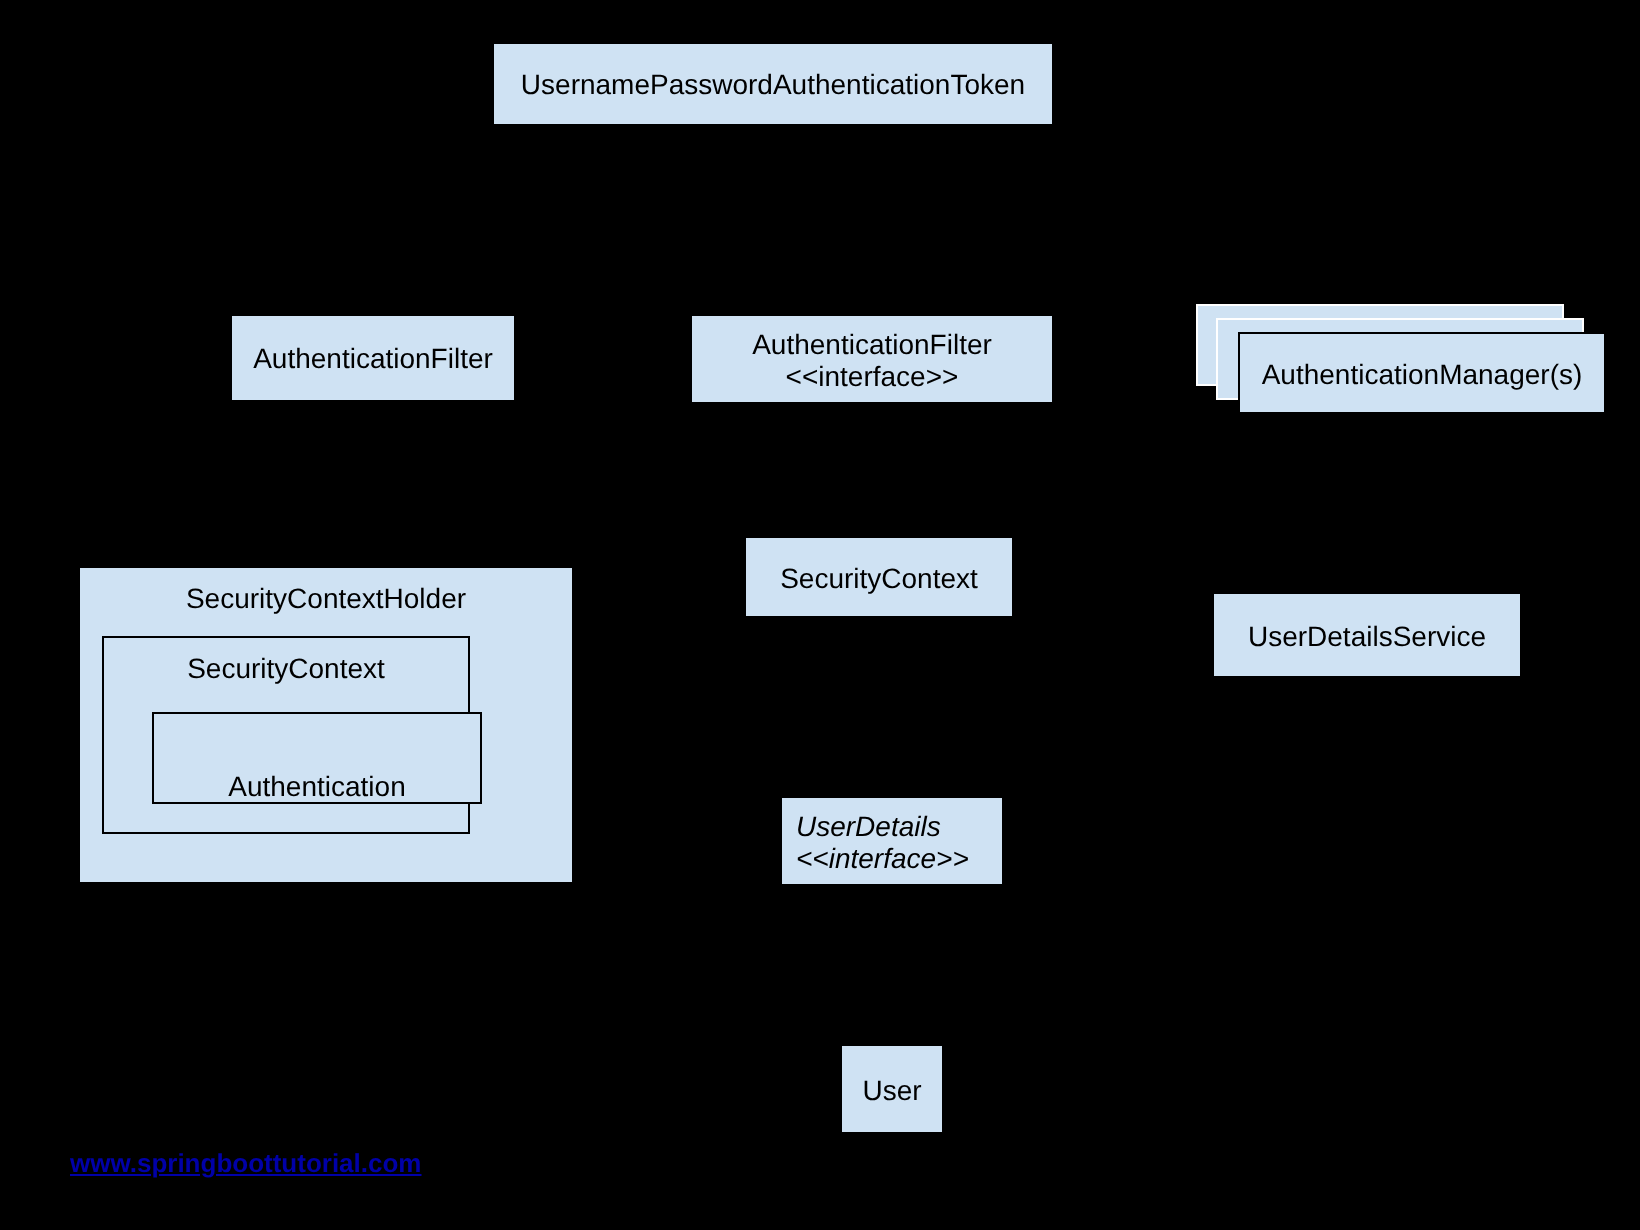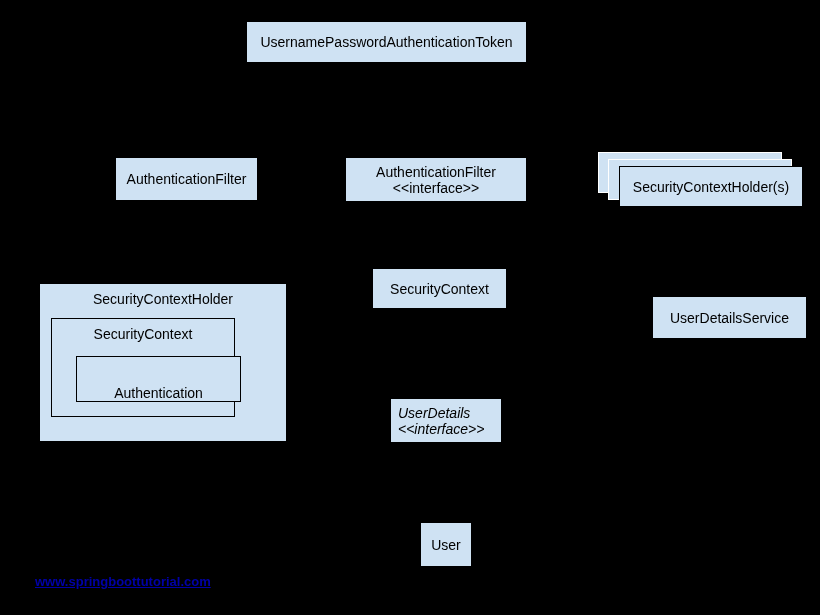--- a/index.html
+++ b/index.html
@@ -33,21 +33,21 @@
     justify-content: center;
     text-align: center;
   }
   .node .line { white-space: nowrap; }
 
   
   .token-box            { left: 246px; top: 21px;  width: 281px; height: 42px; }
   .filter-box           { left: 115px; top: 157px; width: 143px; height: 44px; }
   .manager-box          { left: 345px; top: 157px; width: 182px; height: 45px; }
   .provider-manager-box { left: 372px; top: 268px; width: 135px; height: 41px; }
-  .uds-box              { left: 652px; top: 296px; width: 155px; height: 43px; }
+  .uds-box              { left: 606px; top: 296px; width: 155px; height: 43px; }
   .user-details-box     { left: 390px; top: 398px; width: 112px; height: 45px;
                           align-items: flex-start; text-align: left; padding-left: 7px; font-style: italic; }
   .user-box             { left: 420px; top: 522px; width: 52px;  height: 45px; }
 
   
   .stack-back  { left: 598px; top: 152px; width: 184px; height: 41px;
                  border-color: var(--stack-border, #ffffff); }
   .stack-mid   { left: 608px; top: 159px; width: 184px; height: 41px;
                  border-color: var(--stack-border, #ffffff); }
   .stack-front { left: 619px; top: 166px; width: 184px; height: 41px; }
@@ -106,21 +106,21 @@
   </div>
 
   <div class="node manager-box">
     <span class="line">AuthenticationFilter</span>
     <span class="line">&lt;&lt;interface&gt;&gt;</span>
   </div>
 
   <div class="node stack-back"></div>
   <div class="node stack-mid"></div>
   <div class="node stack-front">
-    <span class="line">SecurityContextHolder(s)</span>
+    <span class="line">AuthenticationManager(s)</span>
   </div>
 
   <div class="node provider-manager-box">
     <span class="line">SecurityContext</span>
   </div>
 
   <div class="node uds-box">
     <span class="line">UserDetailsService</span>
   </div>
 

